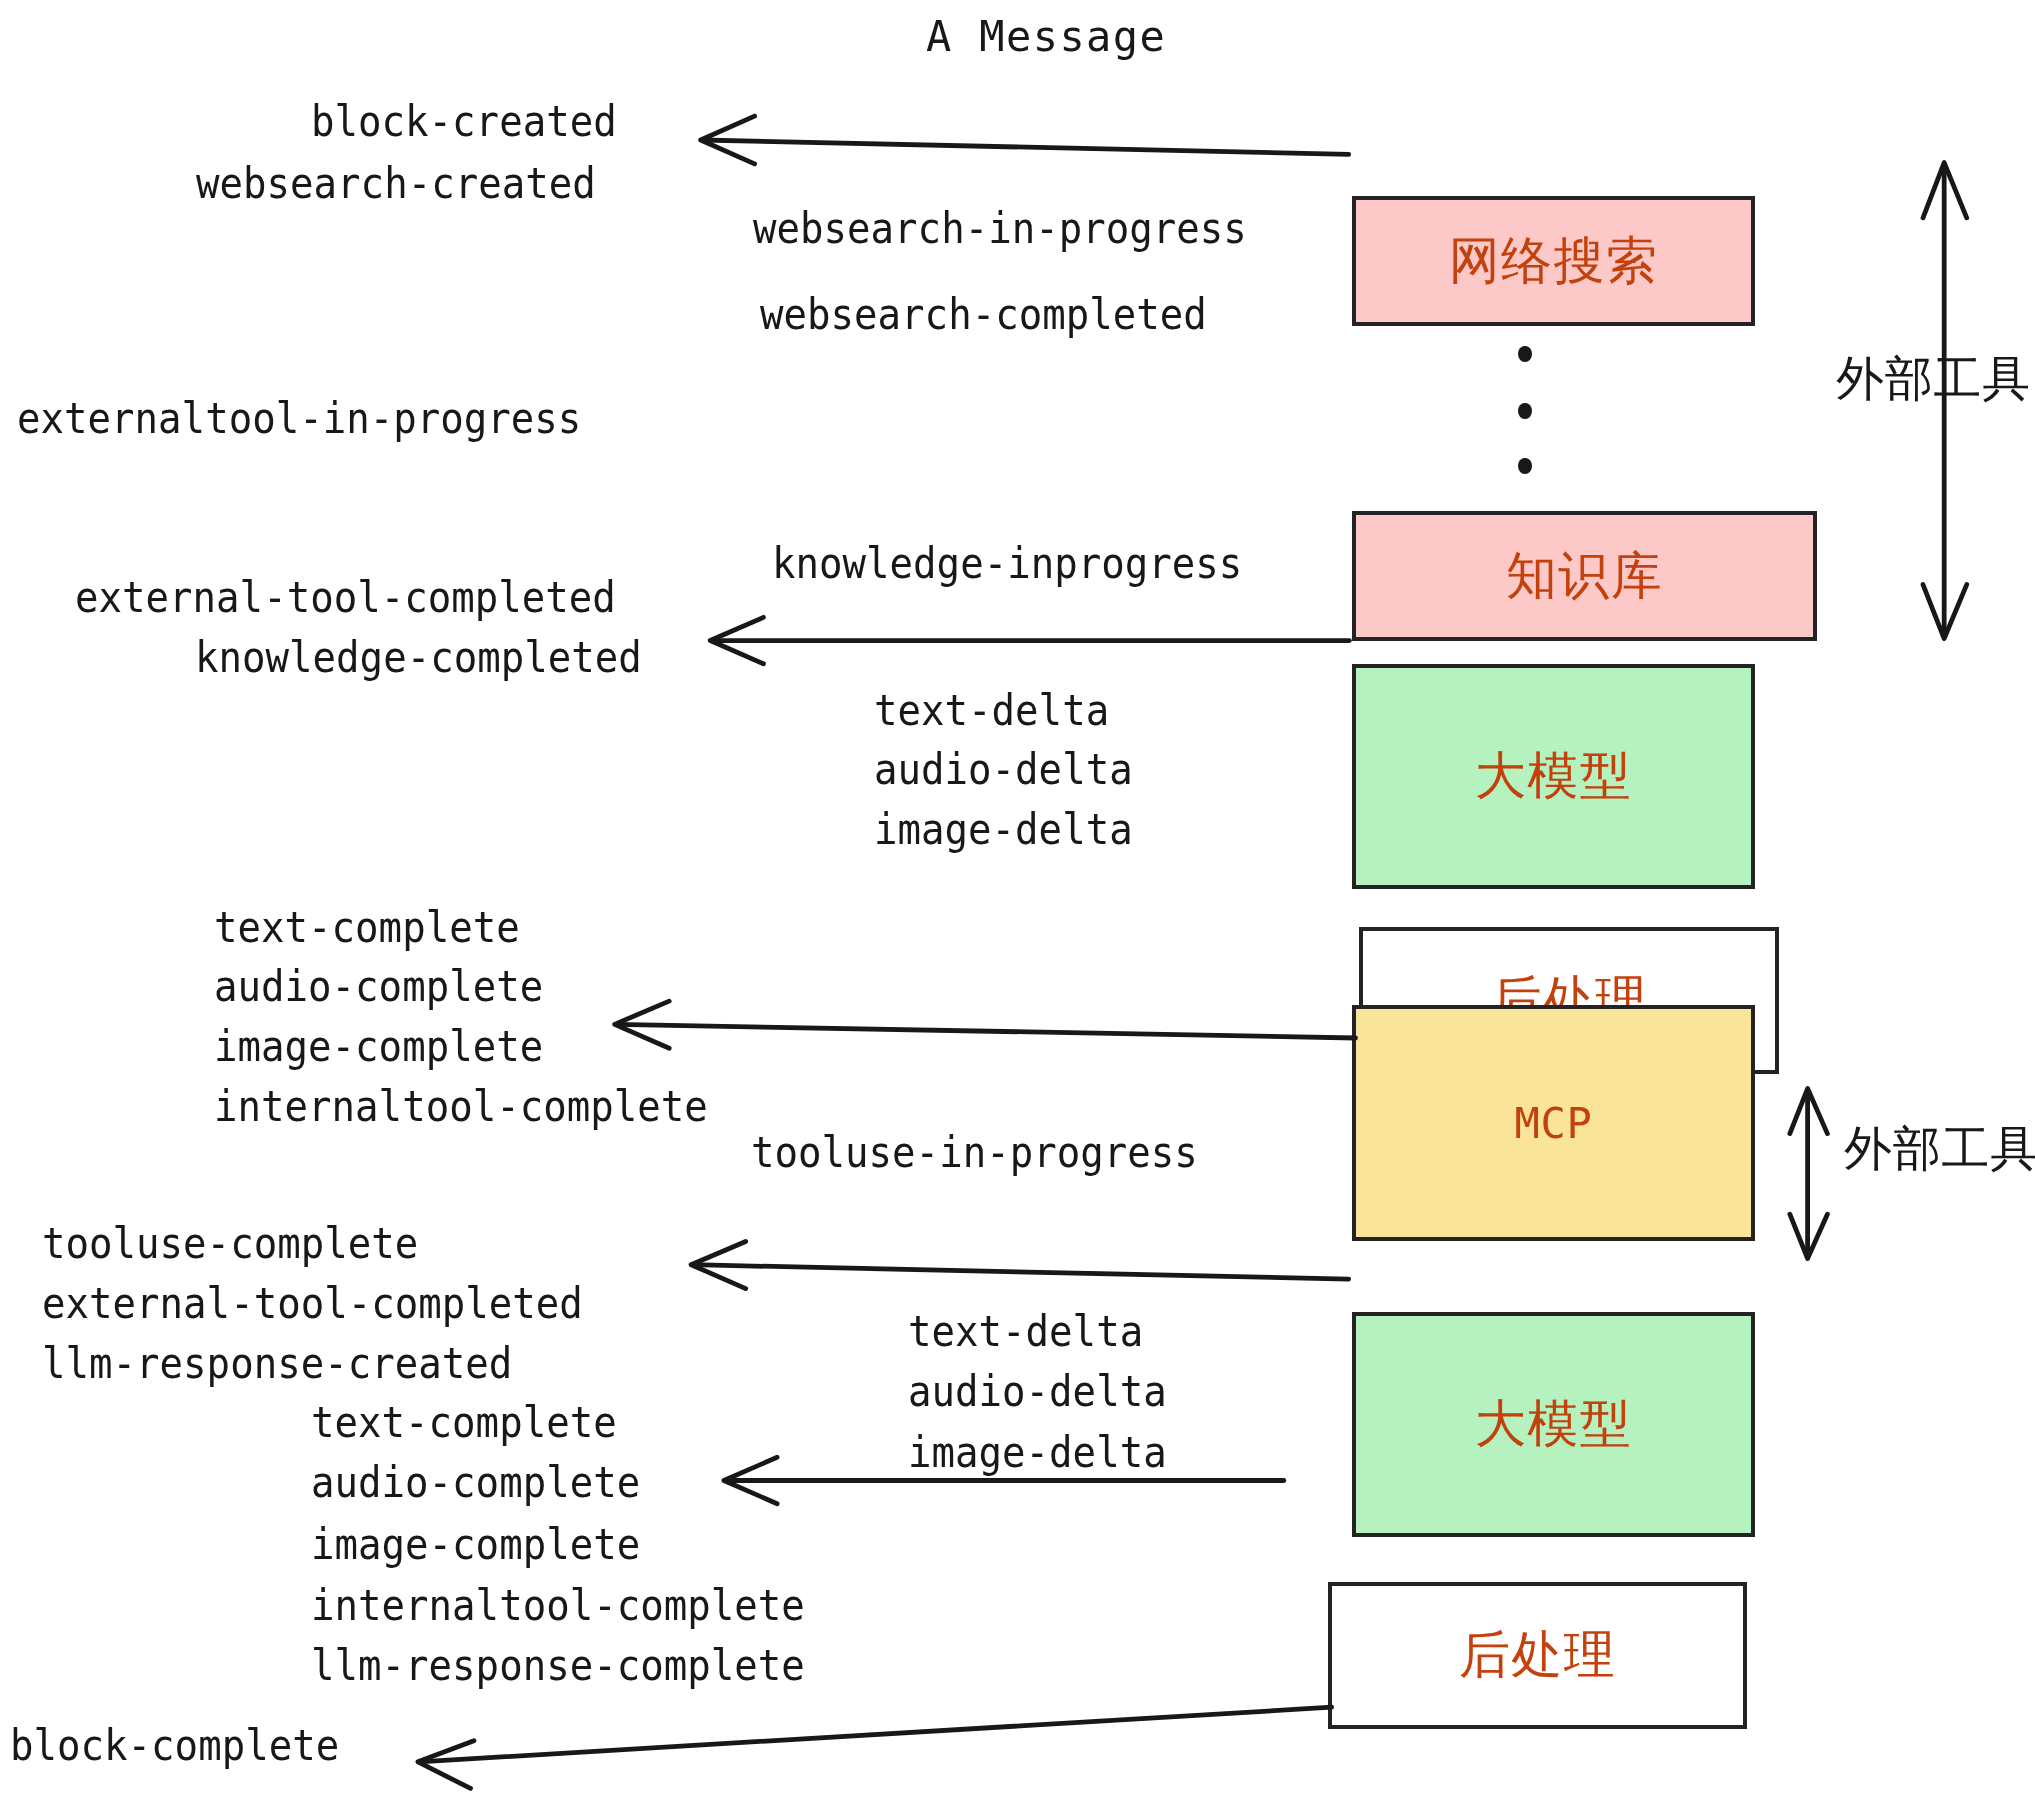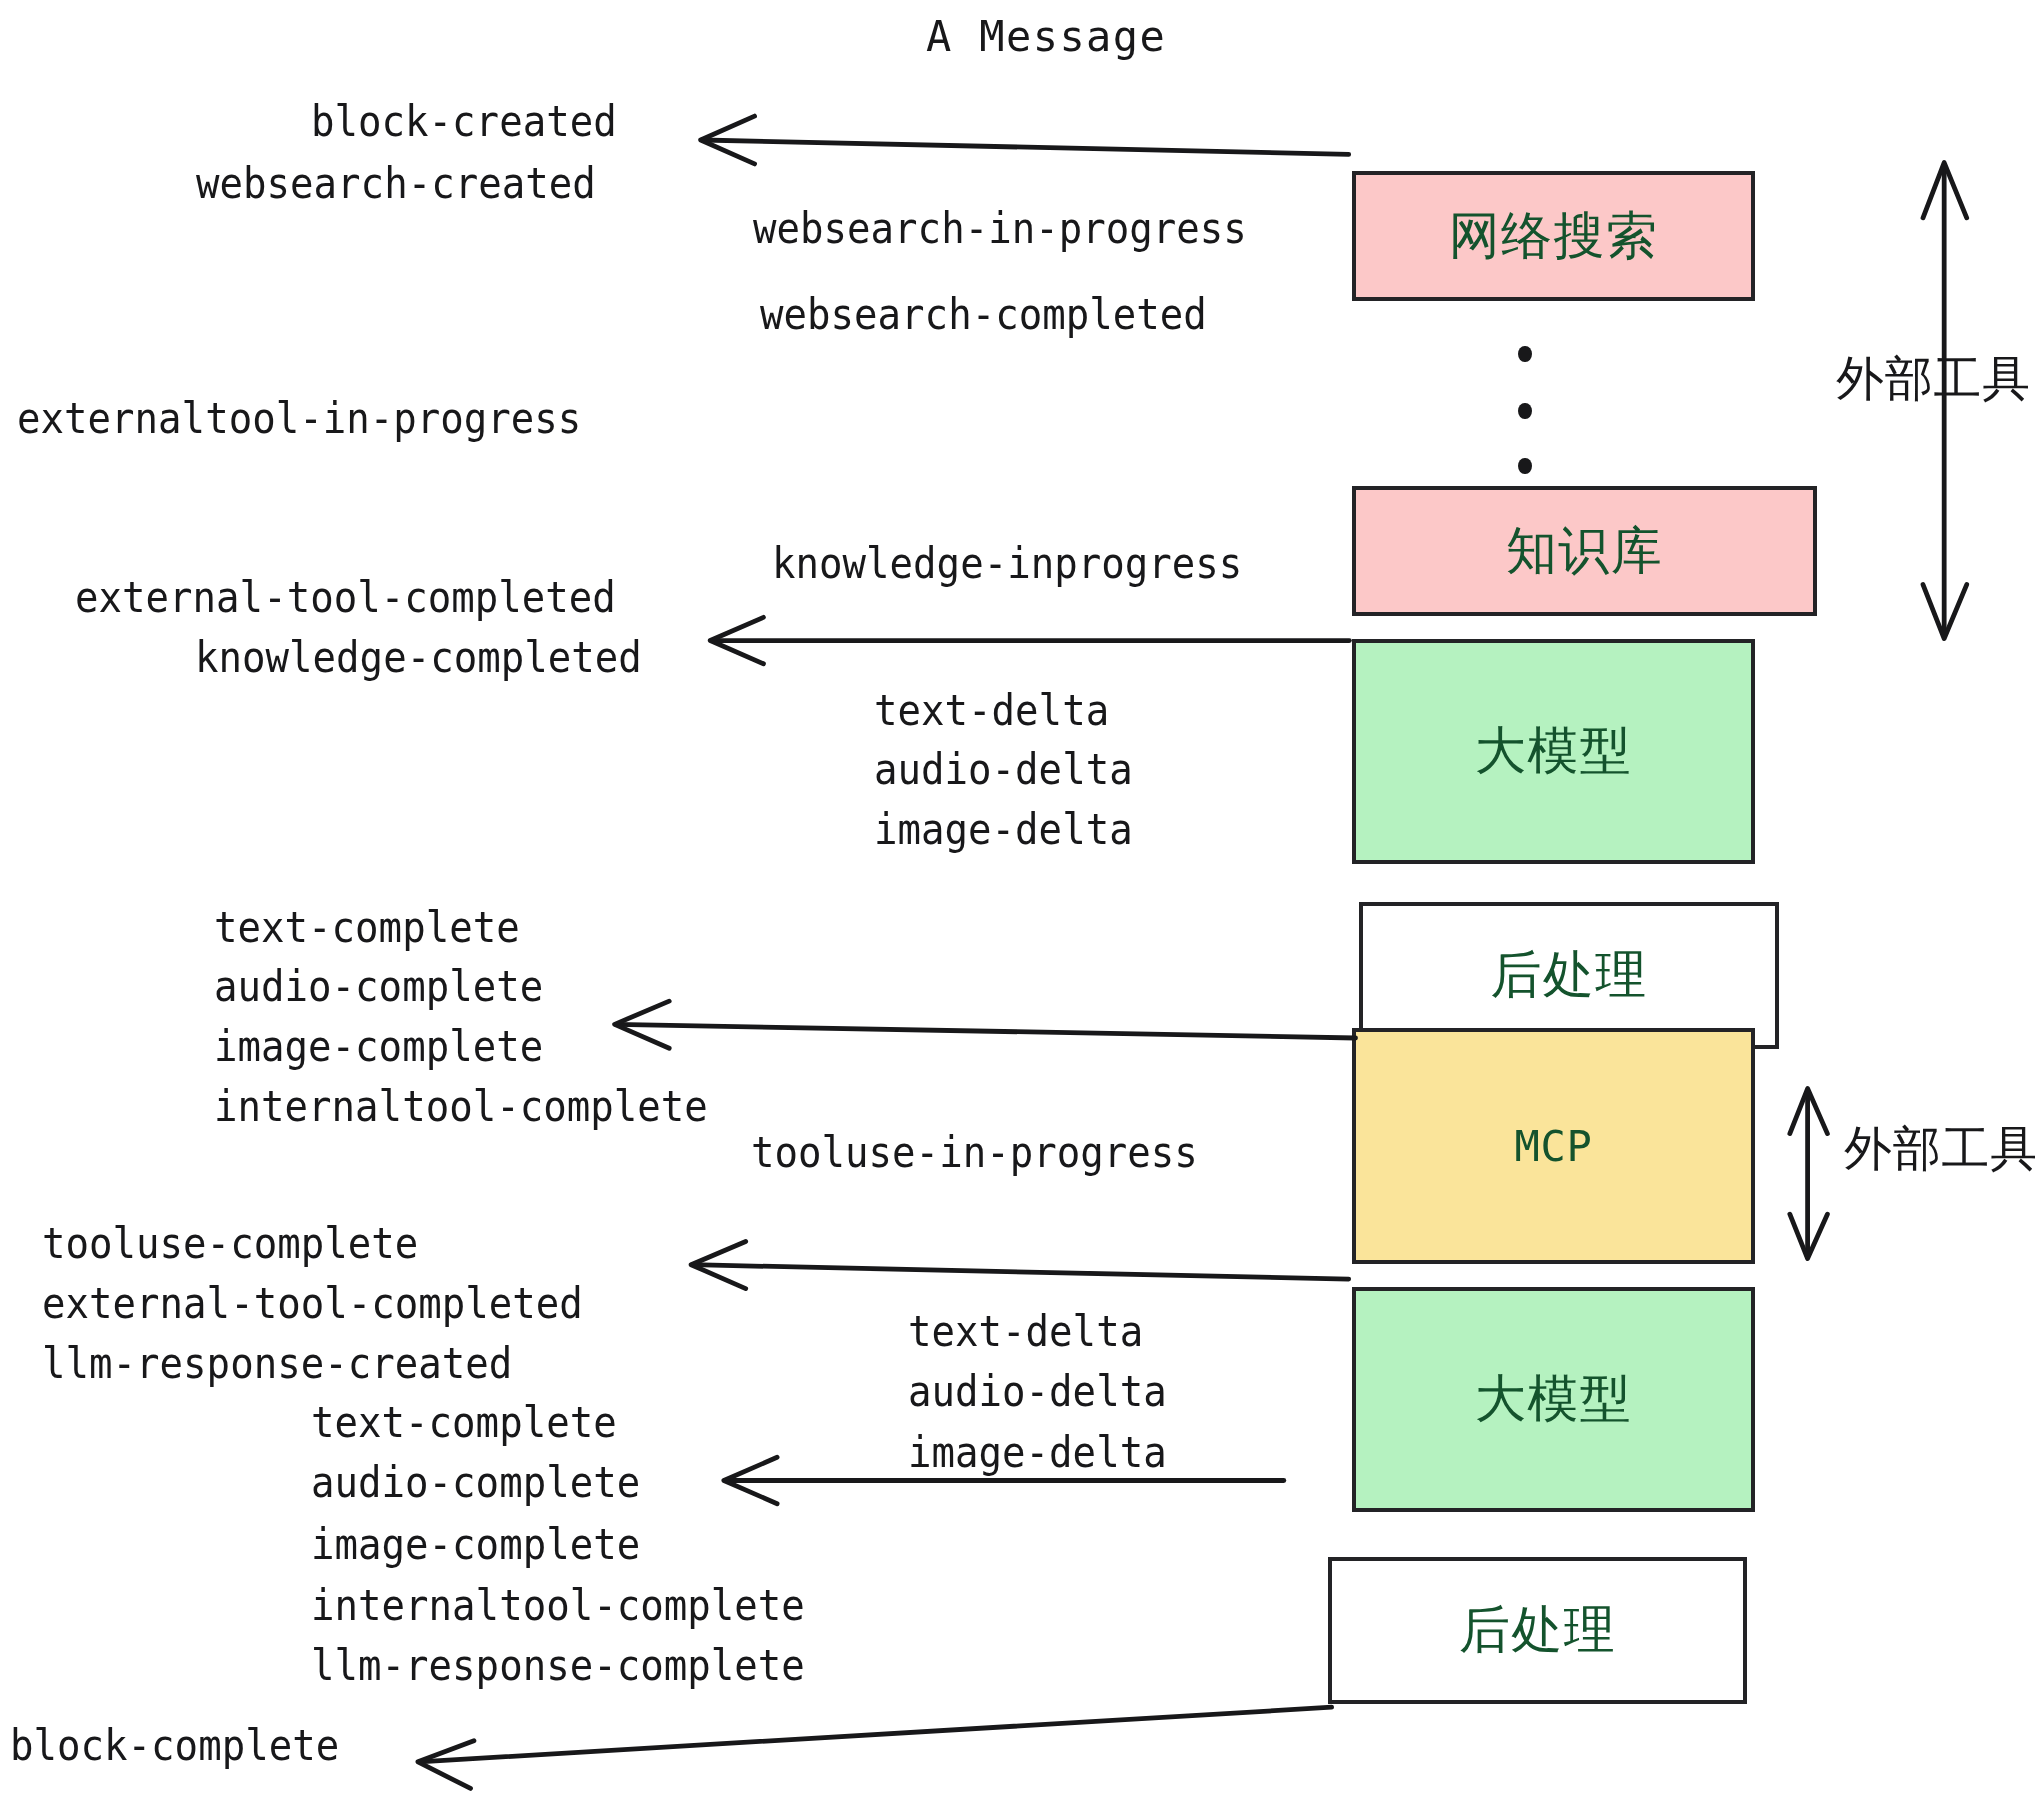--- a/index.html
+++ b/index.html
@@ -31,22 +31,23 @@
   }
   .box{
     position:absolute;
     border:4.8px solid #232326;
     box-sizing:border-box;
     display:flex;
     align-items:center;
     justify-content:center;
     font-family:"Liberation Sans","DejaVu Sans", sans-serif;
     font-size:51px;
-    color:#14532d;
+    color:#c2410c;
     letter-spacing:1.4px;
+    margin-top:25px;
   }
   .box.mono{
     font-family:"DejaVu Sans Mono","Liberation Mono", monospace;
     font-size:42px;
     letter-spacing:0.7px;
   }
   .sidelbl{
     position:absolute;
     font-family:"Liberation Sans","DejaVu Sans", sans-serif;
     font-size:48px;
@@ -133,21 +134,21 @@
   <div class="lbl" style="left:10.2px;top:1725px;">block-complete</div>
 
   <div class="box" style="left:1352px;top:171px;width:403px;height:130px;background:#FCC8C8;">网络搜索</div>
 
   <div class="box" style="left:1352px;top:486px;width:465px;height:130px;background:#FCC8C8;">知识库</div>
 
   <div class="box" style="left:1352px;top:639px;width:403px;height:225px;background:#B5F2C0;">大模型</div>
 
   <div class="box" style="left:1359px;top:902px;width:420px;height:147px;background:#FFFFFF;">后处理</div>
 
-  <div class="box mono" style="left:1352px;top:1028px;width:403px;height:236px;background:#FAE49A;">MCP</div>
+  <div class="box mono" style="left:1352px;top:980px;width:403px;height:236px;background:#FAE49A;">MCP</div>
 
   <div class="box" style="left:1352px;top:1287px;width:403px;height:225px;background:#B5F2C0;">大模型</div>
 
   <div class="box" style="left:1328px;top:1557px;width:419px;height:147px;background:#FFFFFF;">后处理</div>
 
   <div class="dot" style="left:1518px;top:346px;"></div>
   <div class="dot" style="left:1518px;top:403px;"></div>
   <div class="dot" style="left:1518px;top:458px;"></div>
 
   <div class="sidelbl" style="left:1836px;top:347px;">外部工具</div>

